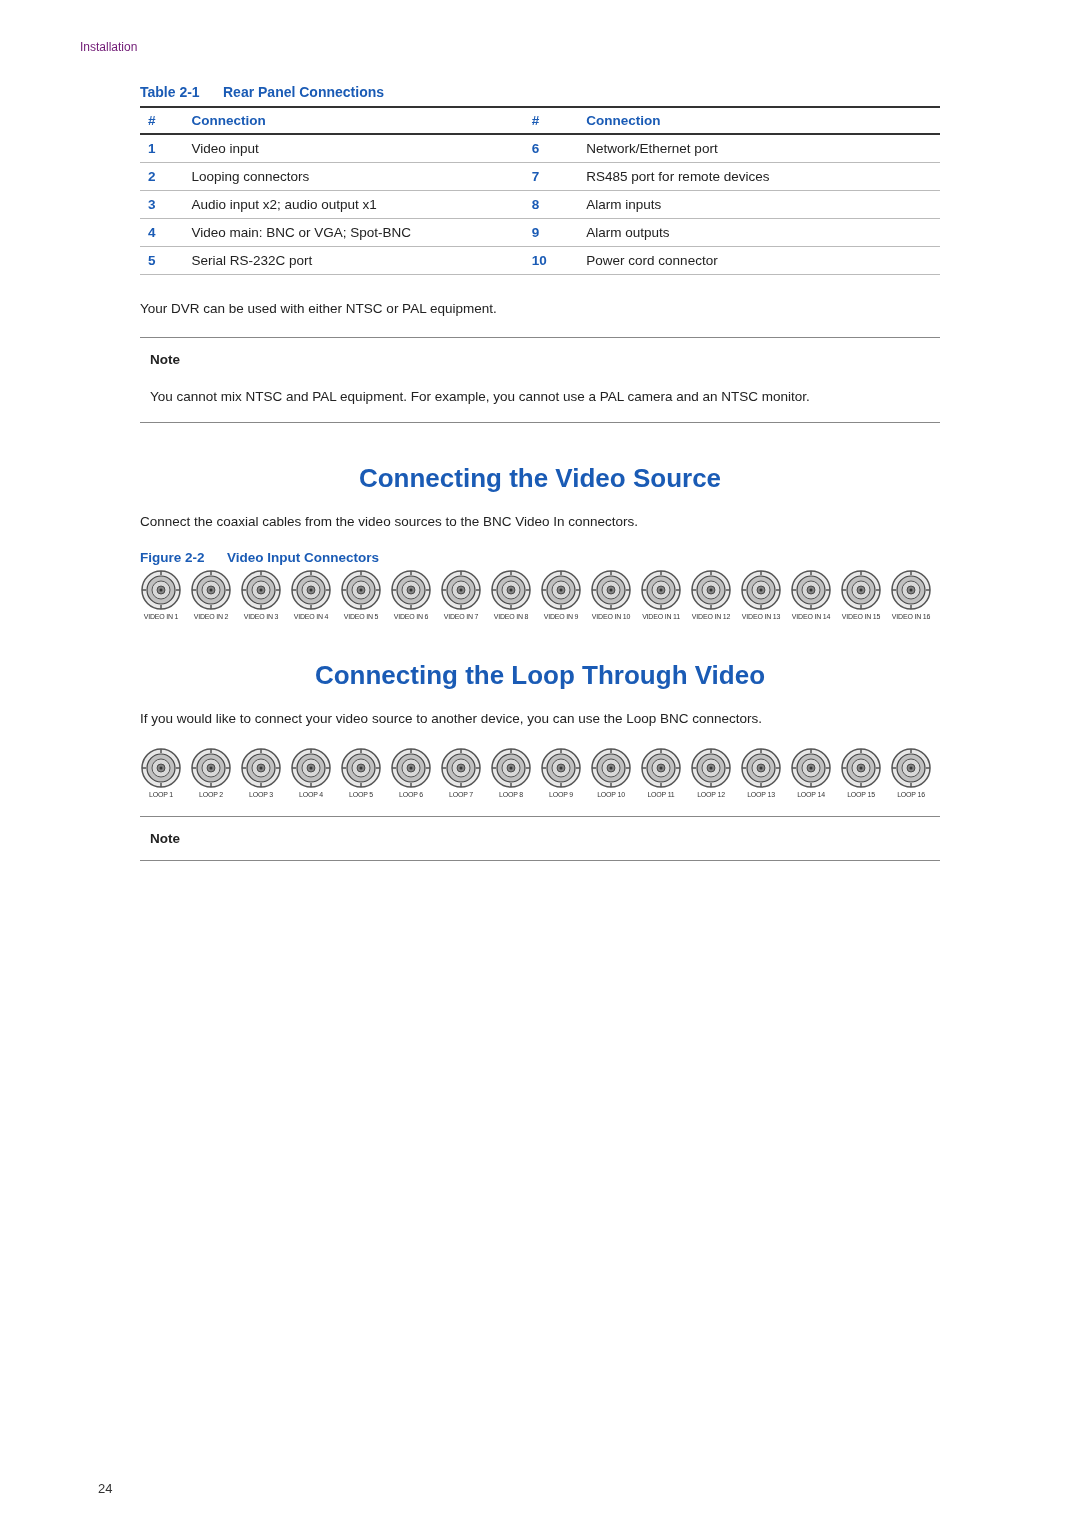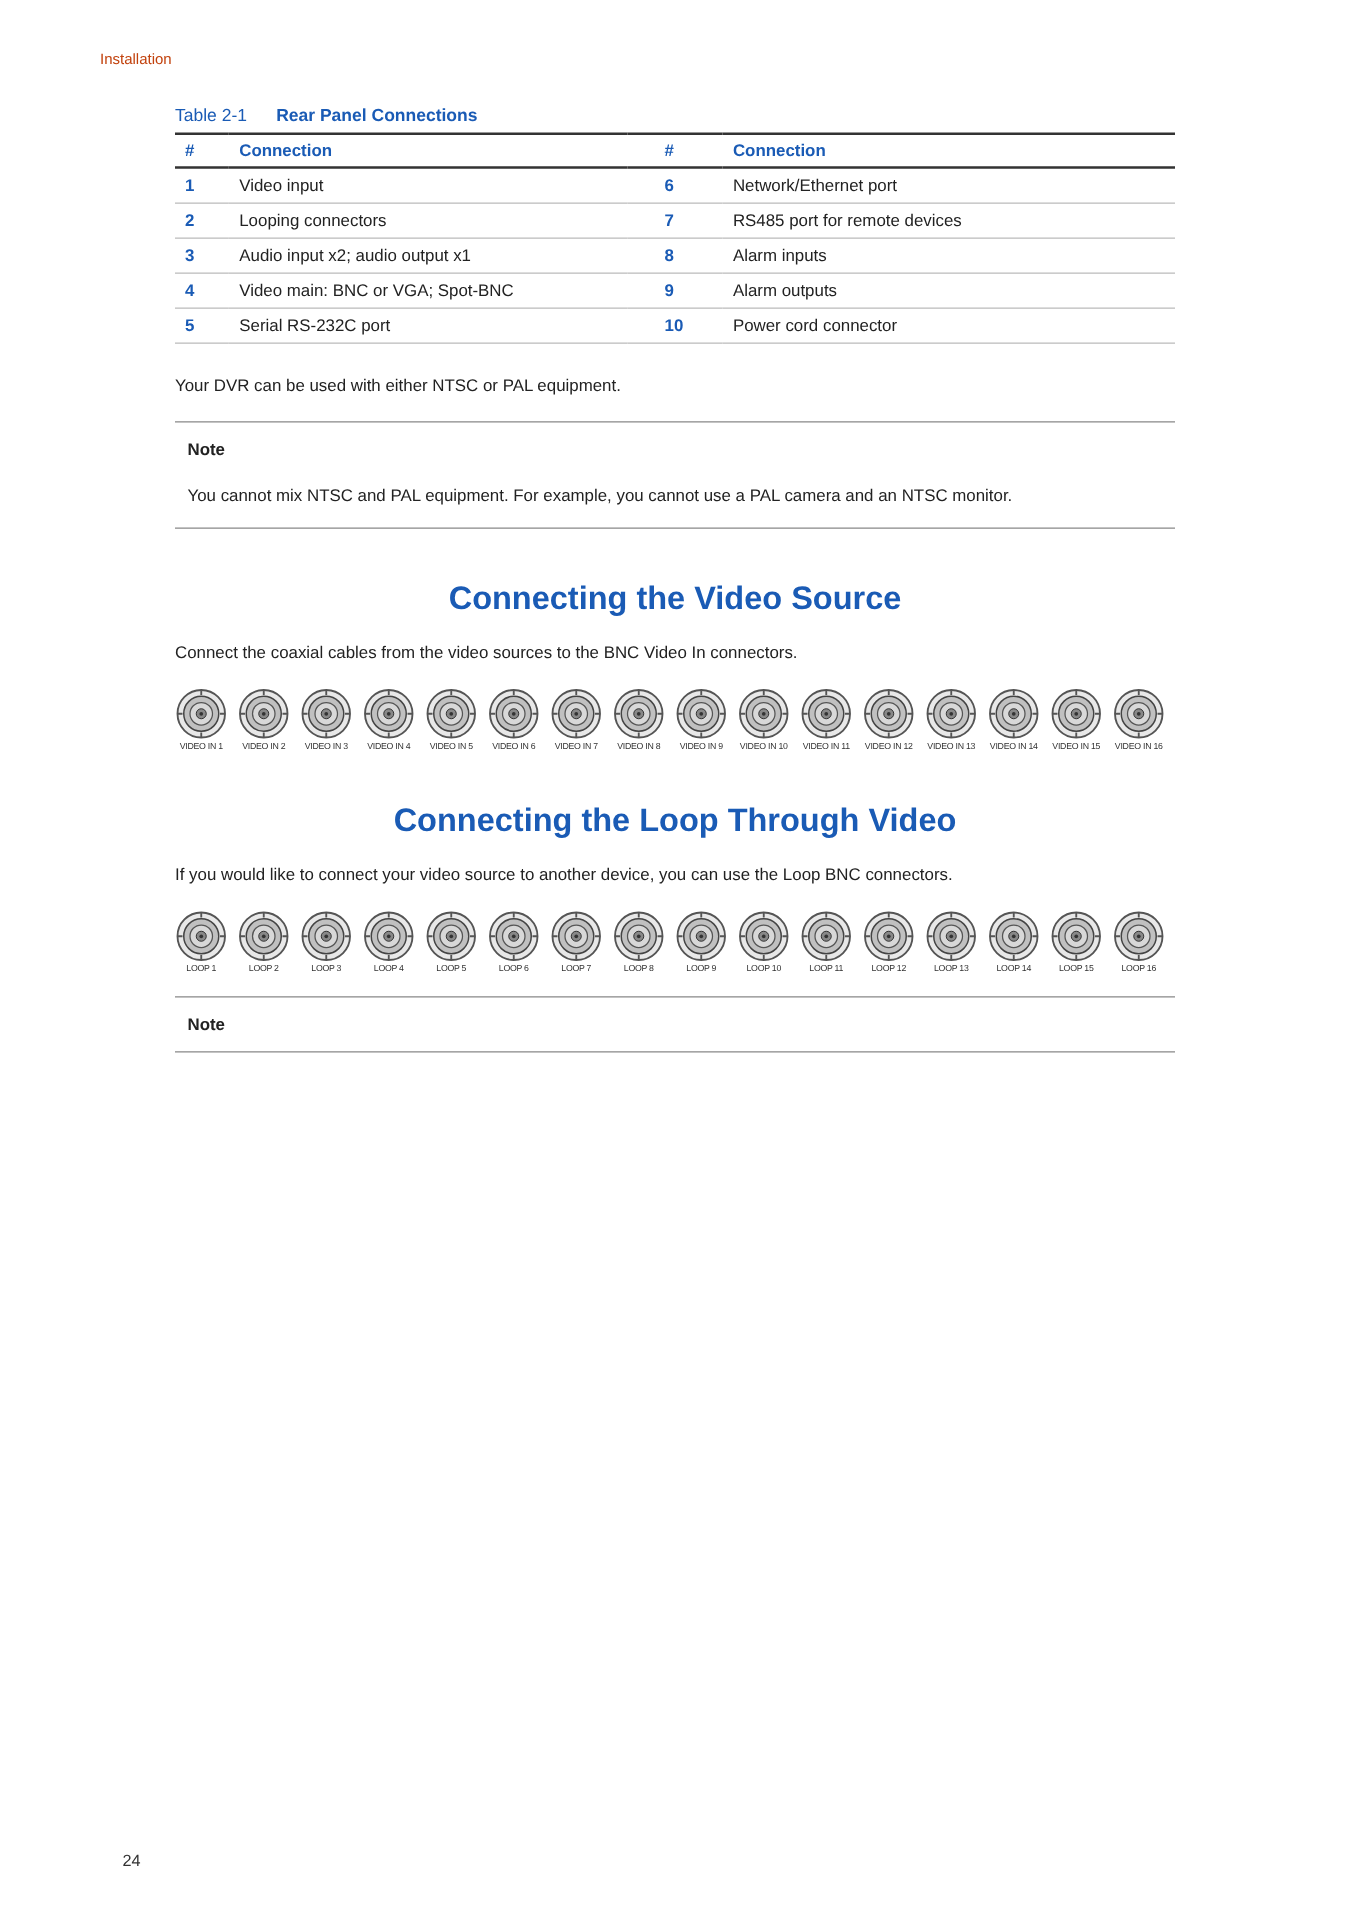--- a/index.html
+++ b/index.html
@@ -8,36 +8,36 @@
       font-family: Arial, Helvetica, sans-serif;
       font-size: 14px;
       color: #222;
       width: 1080px;
       min-height: 1526px;
       padding: 40px 80px 60px 80px;
     }
 
     .breadcrumb {
       font-size: 12px;
-      color: #c2410c;
+      color: #701a75;
       margin-bottom: 30px;
     }
 
     
     .table-container {
       margin: 0 60px 24px 60px;
     }
     .table-title {
       color: #1a5bb5;
       font-weight: bold;
       font-size: 14px;
       margin-bottom: 6px;
     }
     .table-title span.table-num {
-      font-weight: normal;
+      font-weight: bold;
     }
     table.connections {
       width: 100%;
       border-collapse: collapse;
       font-size: 13.5px;
     }
     table.connections thead tr {
       border-top: 2px solid #333;
       border-bottom: 2px solid #333;
     }
@@ -216,20 +216,25 @@
 <div class="note-box">
   <span class="note-label">Note</span>
   <span class="note-text">You cannot mix NTSC and PAL equipment. For example, you cannot use a PAL camera and an NTSC monitor.</span>
 </div>
 
 <div class="section-heading">Connecting the Video Source</div>
 
 <div class="para">Connect the coaxial cables from the video sources to the BNC Video In connectors.</div>
 
 <div class="figure-container">
+  <div class="figure-title">
+    <span>Figure 2-2</span>
+    &nbsp;&nbsp;&nbsp;&nbsp;
+    <span>Video Input Connectors</span>
+  </div>
   <div class="bnc-row" id="bnc-row-1">
   <div class="bnc-item">
       <svg class="bnc-svg" viewBox="0 0 42 42" xmlns="http://www.w3.org/2000/svg">
 
         <circle cx="21" cy="21" r="19" fill="#e8e8e8" stroke="#555" stroke-width="1.5"></circle>
 
         <circle cx="21" cy="21" r="14" fill="#c0c0c0" stroke="#444" stroke-width="1.2"></circle>
 
         <circle cx="21" cy="21" r="9" fill="#d8d8d8" stroke="#555" stroke-width="1"></circle>
 

